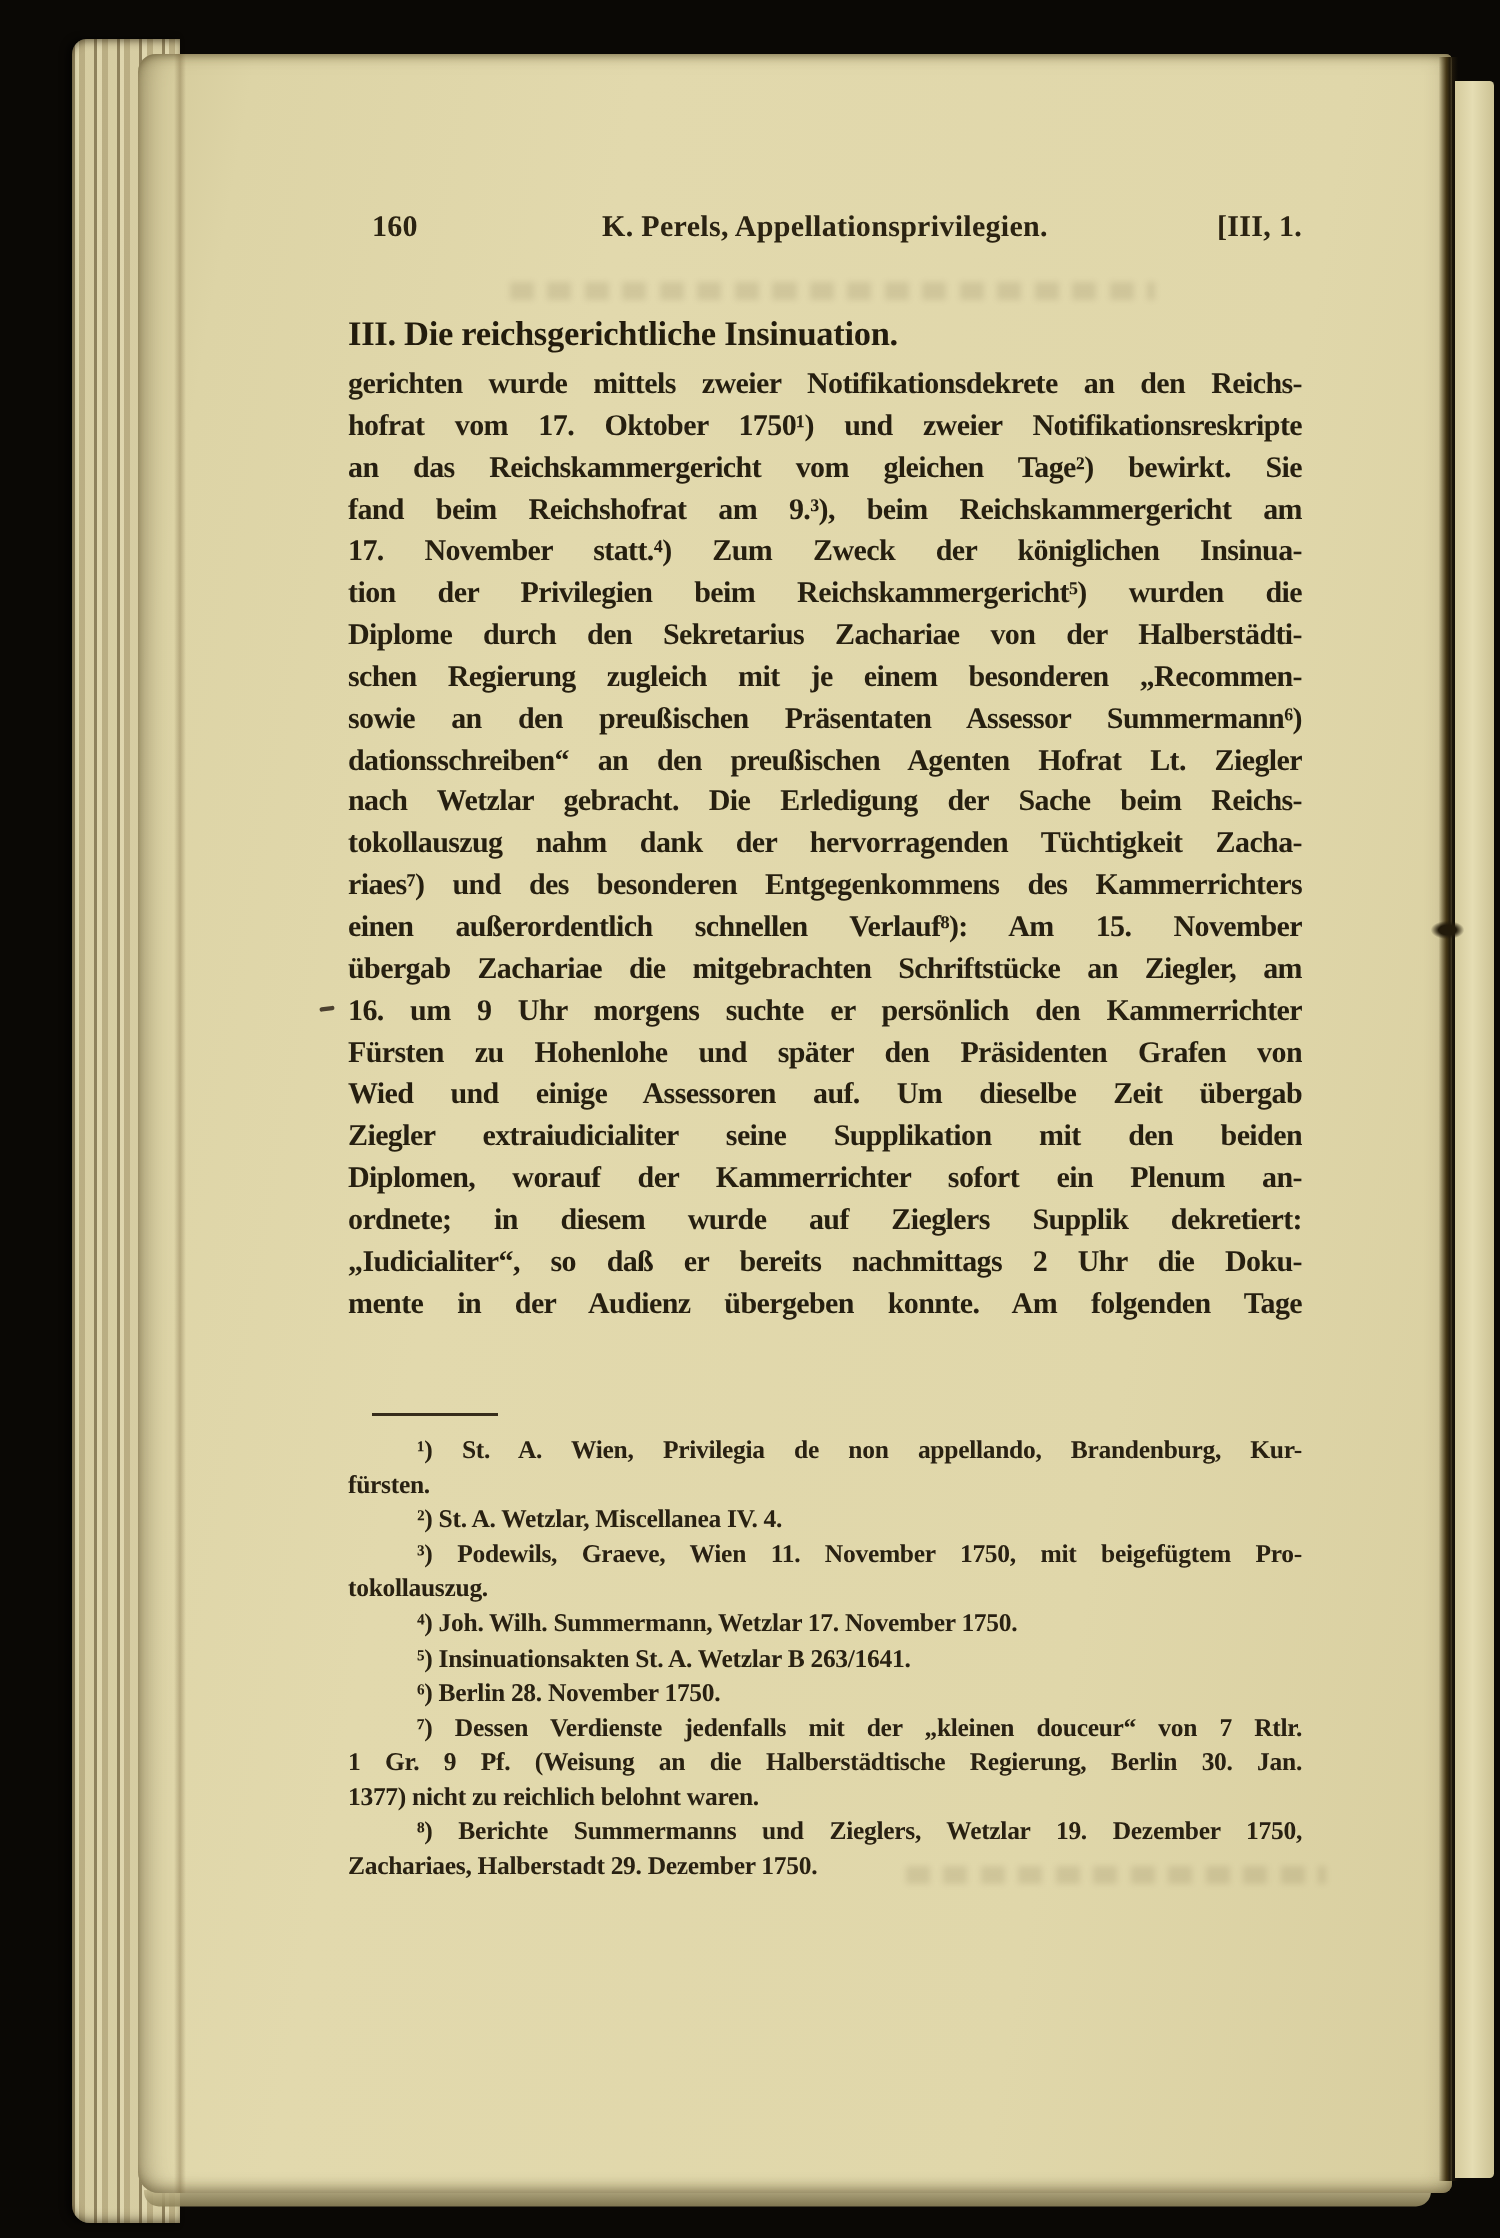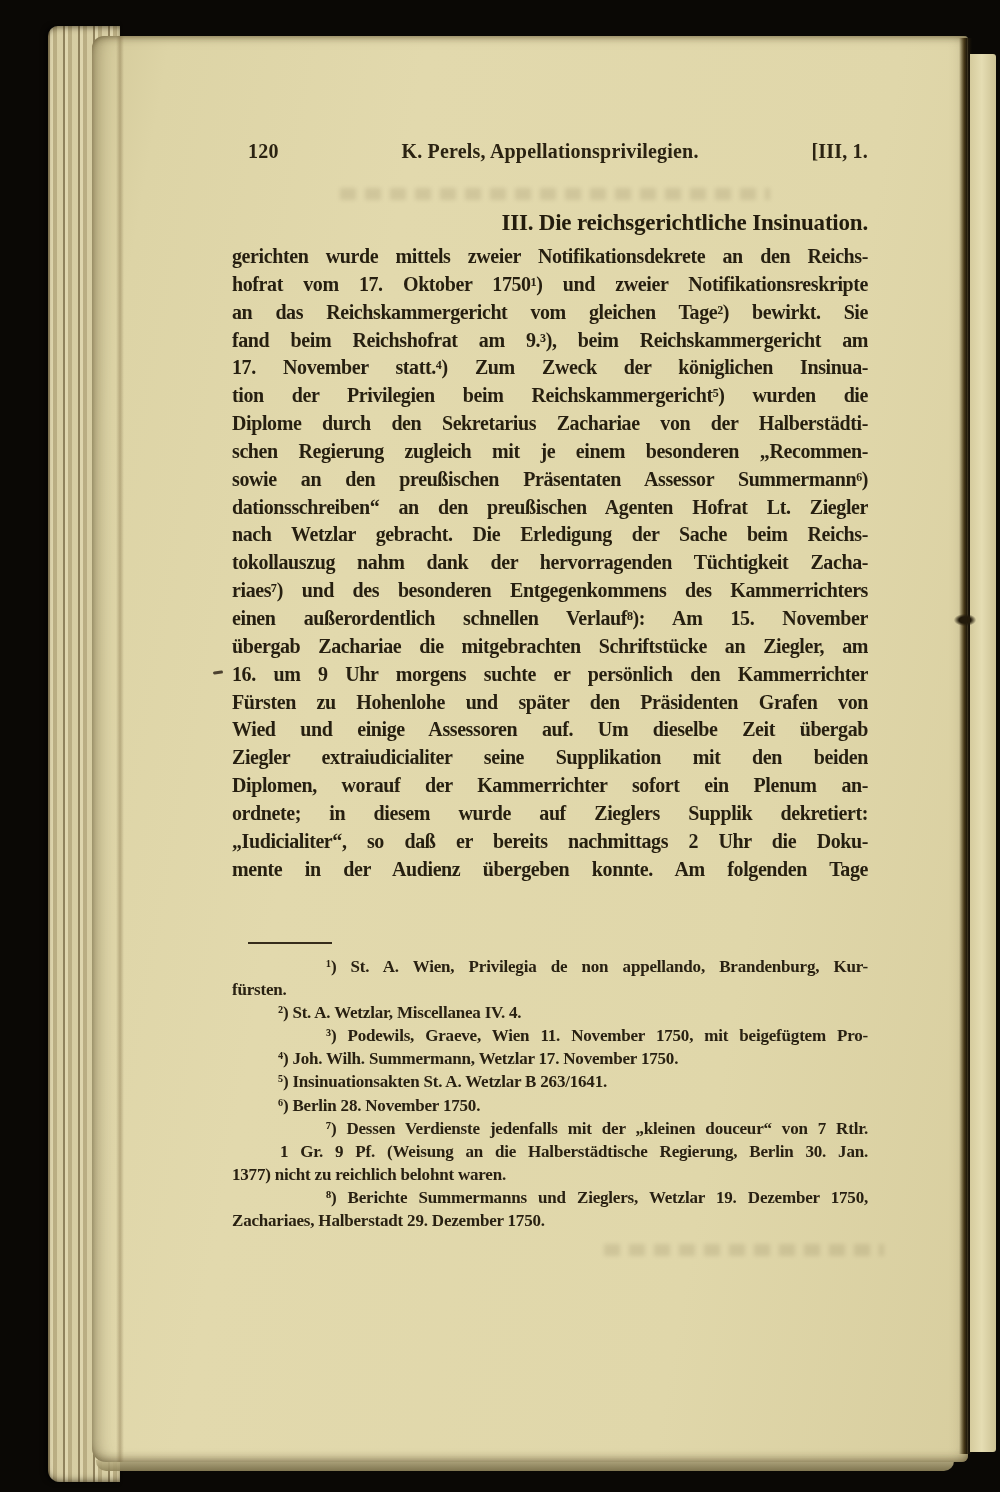--- a/index.html
+++ b/index.html
@@ -62,21 +62,21 @@
   }
   
   .header-row{
     position:absolute;left:140px;top:104px;width:636px;height:28px;
     font-size:20px;font-weight:bold;letter-spacing:.2px;color:#2b2312;
   }
   .page-number{position:absolute;left:16px;top:0;}
   .running-title{position:absolute;left:0;right:0;text-align:center;top:0;}
   .volume-ref{position:absolute;right:0;top:0;}
   .heading{
-    position:absolute;left:140px;top:174px;width:636px;text-align:right;
+    position:absolute;left:140px;top:174px;width:636px;text-align:left;
     font-size:23px;font-weight:bold;letter-spacing:-.2px;color:#231c0d;
   }
   .body-lines{
     position:absolute;left:140px;top:207px;width:636px;
     font-size:20px;font-weight:bold;letter-spacing:-.4px;color:#261f10;
   }
   .body-line{
     line-height:27.85px;height:27.85px;overflow:hidden;
     text-align:justify;text-align-last:justify;
   }
@@ -86,21 +86,21 @@
     background:#362c1b;
   }
   .footnotes{
     position:absolute;left:140px;top:919px;width:636px;
     font-size:17px;font-weight:bold;letter-spacing:-.2px;color:#292112;
   }
   .fn-line{
     line-height:23.1px;height:23.1px;overflow:hidden;
     text-align:left;text-align-last:left;
   }
-  .fn-line.justify{text-align:justify;text-align-last:justify;margin-left:48px;}
+  .fn-line.justify{text-align:justify;text-align-last:justify;}
   .fn-line.indent{padding-left:46px;}
   
   .ghost{
     position:absolute;height:12px;opacity:.13;filter:blur(2px);
     background:repeating-linear-gradient(90deg,#5d4e2c 0 16px,transparent 16px 25px);
   }
   .ghost-1{left:248px;top:152px;width:430px;}
   .ghost-2{left:512px;top:1208px;width:280px;}
   .stray-mark{
     position:absolute;left:121px;top:635px;width:10px;height:3px;
@@ -112,21 +112,21 @@
 
 <div class="scan">
   <div class="page-stack"></div>
   <div class="bottom-ledge"></div>
 
   <div class="page">
     <div class="ghost ghost-1"></div>
     <div class="ghost ghost-2"></div>
 
     <div class="header-row">
-      <span class="page-number">120</span>
+      <span class="page-number">160</span>
       <span class="running-title">K. Perels, Appellationsprivilegien.</span>
       <span class="volume-ref">[III, 1.</span>
     </div>
 
     <div class="heading">III. Die reichsgerichtliche Insinuation.</div>
 
     <div class="body-lines" id="body-lines">
         <div class="body-line justify">gerichten wurde mittels zweier Notifikationsdekrete an den Reichs-</div>
         <div class="body-line justify">hofrat vom 17. Oktober 1750¹) und zweier Notifikationsreskripte</div>
         <div class="body-line justify">an das Reichskammergericht vom gleichen Tage²) bewirkt.  Sie</div>
@@ -153,20 +153,21 @@
       </div>
 
     <div class="stray-mark"></div>
     <div class="rule"></div>
 
     <div class="footnotes" id="footnote-lines">
         <div class="fn-line indent justify">¹) St. A. Wien, Privilegia de non appellando, Brandenburg, Kur-</div>
         <div class="fn-line">fürsten.</div>
         <div class="fn-line indent">²) St. A. Wetzlar, Miscellanea IV. 4.</div>
         <div class="fn-line indent justify">³) Podewils, Graeve, Wien 11. November 1750, mit beigefügtem Pro-</div>
+        <div class="fn-line">tokollauszug.</div>
         <div class="fn-line indent">⁴) Joh. Wilh. Summermann, Wetzlar 17. November 1750.</div>
         <div class="fn-line indent">⁵) Insinuationsakten St. A. Wetzlar B 263/1641.</div>
         <div class="fn-line indent">⁶) Berlin 28. November 1750.</div>
         <div class="fn-line indent justify">⁷) Dessen Verdienste jedenfalls mit der „kleinen douceur“ von 7 Rtlr.</div>
         <div class="fn-line justify">1 Gr. 9 Pf. (Weisung an die Halberstädtische Regierung, Berlin 30. Jan.</div>
         <div class="fn-line">1377) nicht zu reichlich belohnt waren.</div>
         <div class="fn-line indent justify">⁸) Berichte Summermanns und Zieglers, Wetzlar 19. Dezember 1750,</div>
         <div class="fn-line">Zachariaes, Halberstadt 29. Dezember 1750.</div>
       </div>
   </div>

